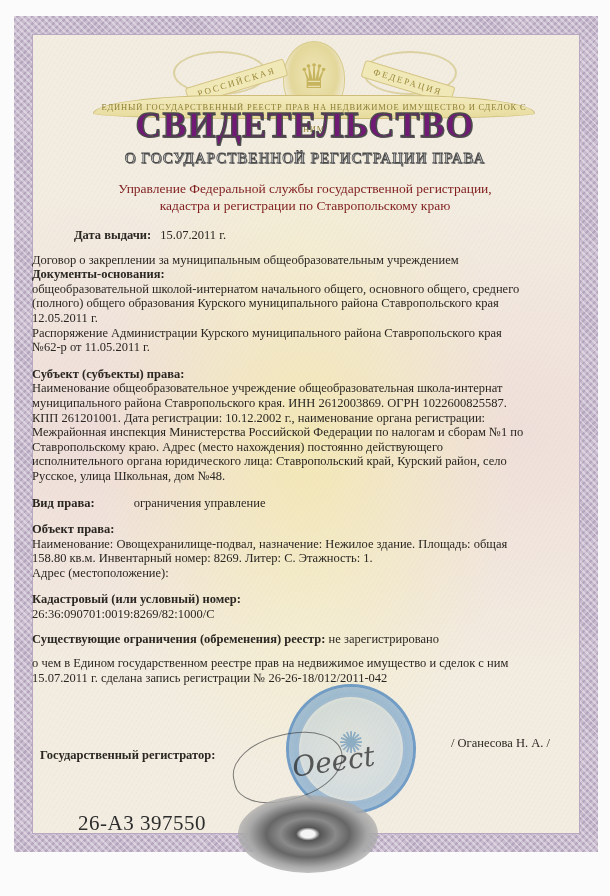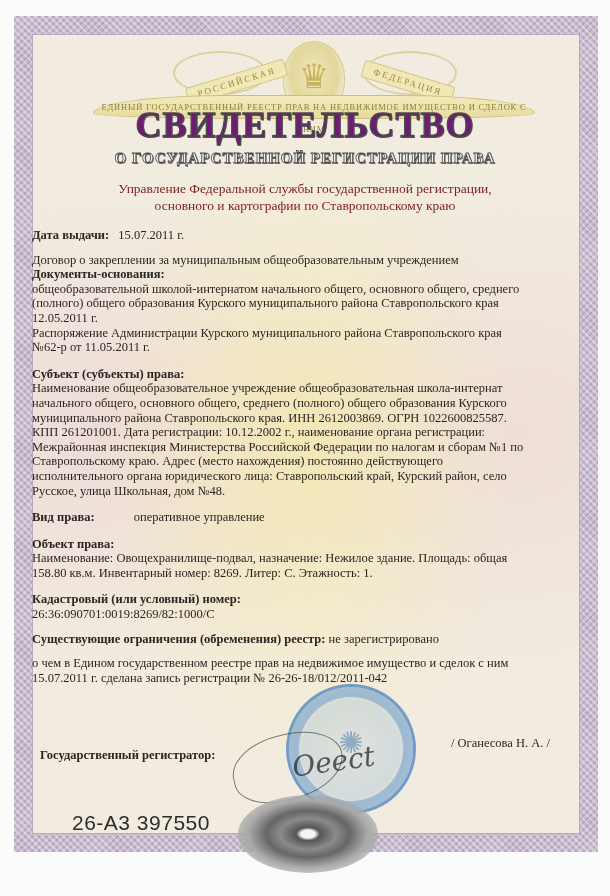--- a/index.html
+++ b/index.html
@@ -49,21 +49,21 @@
   .swirl { position:absolute; top: 12px; width: 90px; height: 40px; border: 2px solid rgba(200,185,110,0.55); border-radius: 50%; }
   .swirl.l { left: 100px; } .swirl.r { left: 290px; }
 
   .title {
     position: absolute; left: 0; right: 0; top: 104px; text-align: center;
     font-size: 36px; font-weight: bold; letter-spacing: 1px; color: #701a75;
     -webkit-text-stroke: 1.3px #4a4a4a; text-shadow: 1px 1px 0 #6a6a6a;
   }
   .subtitle {
     position: absolute; left: 0; right: 0; top: 150px; text-align: center;
-    font-size: 15px; font-weight: bold; letter-spacing: 1px; color: #efefef;
+    font-size: 15px; font-weight: normal; letter-spacing: 1px; color: #efefef;
     -webkit-text-stroke: 0.8px #4a4a4a; text-shadow: 1px 1px 0 #777;
   }
   .authority {
     position: absolute; left: 0; right: 0; top: 180px; text-align: center; font-size: 13.5px; line-height: 17px; color: #7f1d1d;
   }
   .content { position: absolute; left: 32px; top: 220px; width: 510px; font-size: 12.5px; line-height: 14.6px; }
   .field-label { font-weight: bold; }
   .block { margin-bottom: 8px; }
   .p { display:block; }
   .inline-value { margin-left: 6px; }
@@ -80,21 +80,21 @@
   }
   .stamp span { position:absolute; left:0; right:0; top:38px; text-align:center; color: rgba(60,120,170,0.5); font-size: 30px; }
   .signature {
     position: absolute; left: 232px; top: 734px; width: 110px; height: 64px;
     border: 1.5px solid rgba(60,60,60,0.65); border-radius: 50% 45% 55% 40%; transform: rotate(-12deg);
   }
   .signature-scrawl {
     position: absolute; left: 292px; top: 745px; font-family: "DejaVu Serif", serif; font-style: italic; font-size: 28px; color: rgba(40,40,40,0.75); transform: rotate(-8deg);
   }
   .serial {
-    position: absolute; left: 72px; top: 811px; font-family: Liberation Sans, sans-serif; font-size: 21px; color: #2d2d2d; letter-spacing: 0.5px;
+    position: absolute; left: 78px; top: 811px; font-family: Liberation Serif, serif; font-size: 21px; color: #2d2d2d; letter-spacing: 0.5px;
   }
   .rosette {
     position: absolute; left: 238px; top: 795px; width: 140px; height: 78px; border-radius: 50%;
     background: radial-gradient(ellipse, #f5f5f5 0, #f5f5f5 7%, #555 12%, #8a8a8a 28%, #666 42%, #a9a9a9 60%, rgba(170,170,170,0.6) 75%, rgba(0,0,0,0) 78%);
   }
 </style>
 </head>
 <body>
 
 <div class="sheet">
@@ -111,60 +111,60 @@
       <div class="ribbon-main">Единый государственный реестр прав на недвижимое имущество и сделок с ним</div>
     </div>
 
   </div>
 </div>
 
 <div class="title">СВИДЕТЕЛЬСТВО</div>
 <div class="subtitle">О ГОСУДАРСТВЕННОЙ РЕГИСТРАЦИИ ПРАВА</div>
 <div class="authority">
   <div>Управление Федеральной службы государственной регистрации,</div>
-  <div>основного и картографии по Ставропольскому краю</div>
+  <div>кадастра и регистрации по Ставропольскому краю</div>
 </div>
 
 <div class="content">
-  <div class="block" style="margin-top:8px; margin-bottom:10px;">
+  <div class="block" style="margin-top:8px; margin-bottom:10px;margin-left:42px;">
     <span class="field-label">Дата выдачи:</span>
     <span class="inline-value">15.07.2011 г.</span>
   </div>
 
   <div class="block">
     <span class="p">Договор о закреплении за муниципальным общеобразовательным учреждением</span>
     <span class="p field-label">Документы-основания:</span>
     <span class="p">общеобразовательной школой-интернатом начального общего, основного общего, среднего</span>
     <span class="p">(полного) общего образования Курского муниципального района Ставропольского края</span>
     <span class="p">12.05.2011 г.</span>
     <span class="p">Распоряжение Администрации Курского муниципального района Ставропольского края</span>
     <span class="p">№62-р от 11.05.2011 г.</span>
   </div>
 
   <div class="block" style="margin-top:12px;">
     <span class="p field-label">Субъект (субъекты) права:</span>
     <span class="p">Наименование общеобразовательное учреждение общеобразовательная школа-интернат</span>
-    <span class="p">начального общего, основного общего, среднего (полного) общего образования Курского</span>
     <span class="p">муниципального района Ставропольского края. ИНН 2612003869. ОГРН 1022600825587.</span>
     <span class="p">КПП 261201001. Дата регистрации: 10.12.2002 г., наименование органа регистрации:</span>
     <span class="p">Межрайонная инспекция Министерства Российской Федерации по налогам и сборам №1 по</span>
     <span class="p">Ставропольскому краю. Адрес (место нахождения) постоянно действующего</span>
     <span class="p">исполнительного органа юридического лица: Ставропольский край, Курский район, село</span>
     <span class="p">Русское, улица Школьная, дом №48.</span>
   </div>
 
   <div class="block" style="margin-top:12px; margin-bottom:12px;">
     <span class="field-label">Вид права:</span>
-    <span class="rights-value">оперативное управление</span>
+    <span class="rights-value">ограничения управление</span>
   </div>
 
   <div class="block">
     <span class="p field-label">Объект права:</span>
     <span class="p">Наименование: Овощехранилище-подвал, назначение: Нежилое здание. Площадь: общая</span>
     <span class="p">158.80 кв.м. Инвентарный номер: 8269. Литер: С. Этажность: 1.</span>
+    <span class="p">Адрес (местоположение):</span>
   </div>
 
   <div class="block" style="margin-top:12px;">
     <span class="p field-label">Кадастровый (или условный) номер:</span>
     <span class="cadastral">26:36:090701:0019:8269/82:1000/С</span>
   </div>
 
   <div class="block" style="margin-top:10px; margin-bottom:10px;">
     <span class="field-label">Существующие ограничения (обременения) реестр:</span>
     <span>не зарегистрировано</span>

